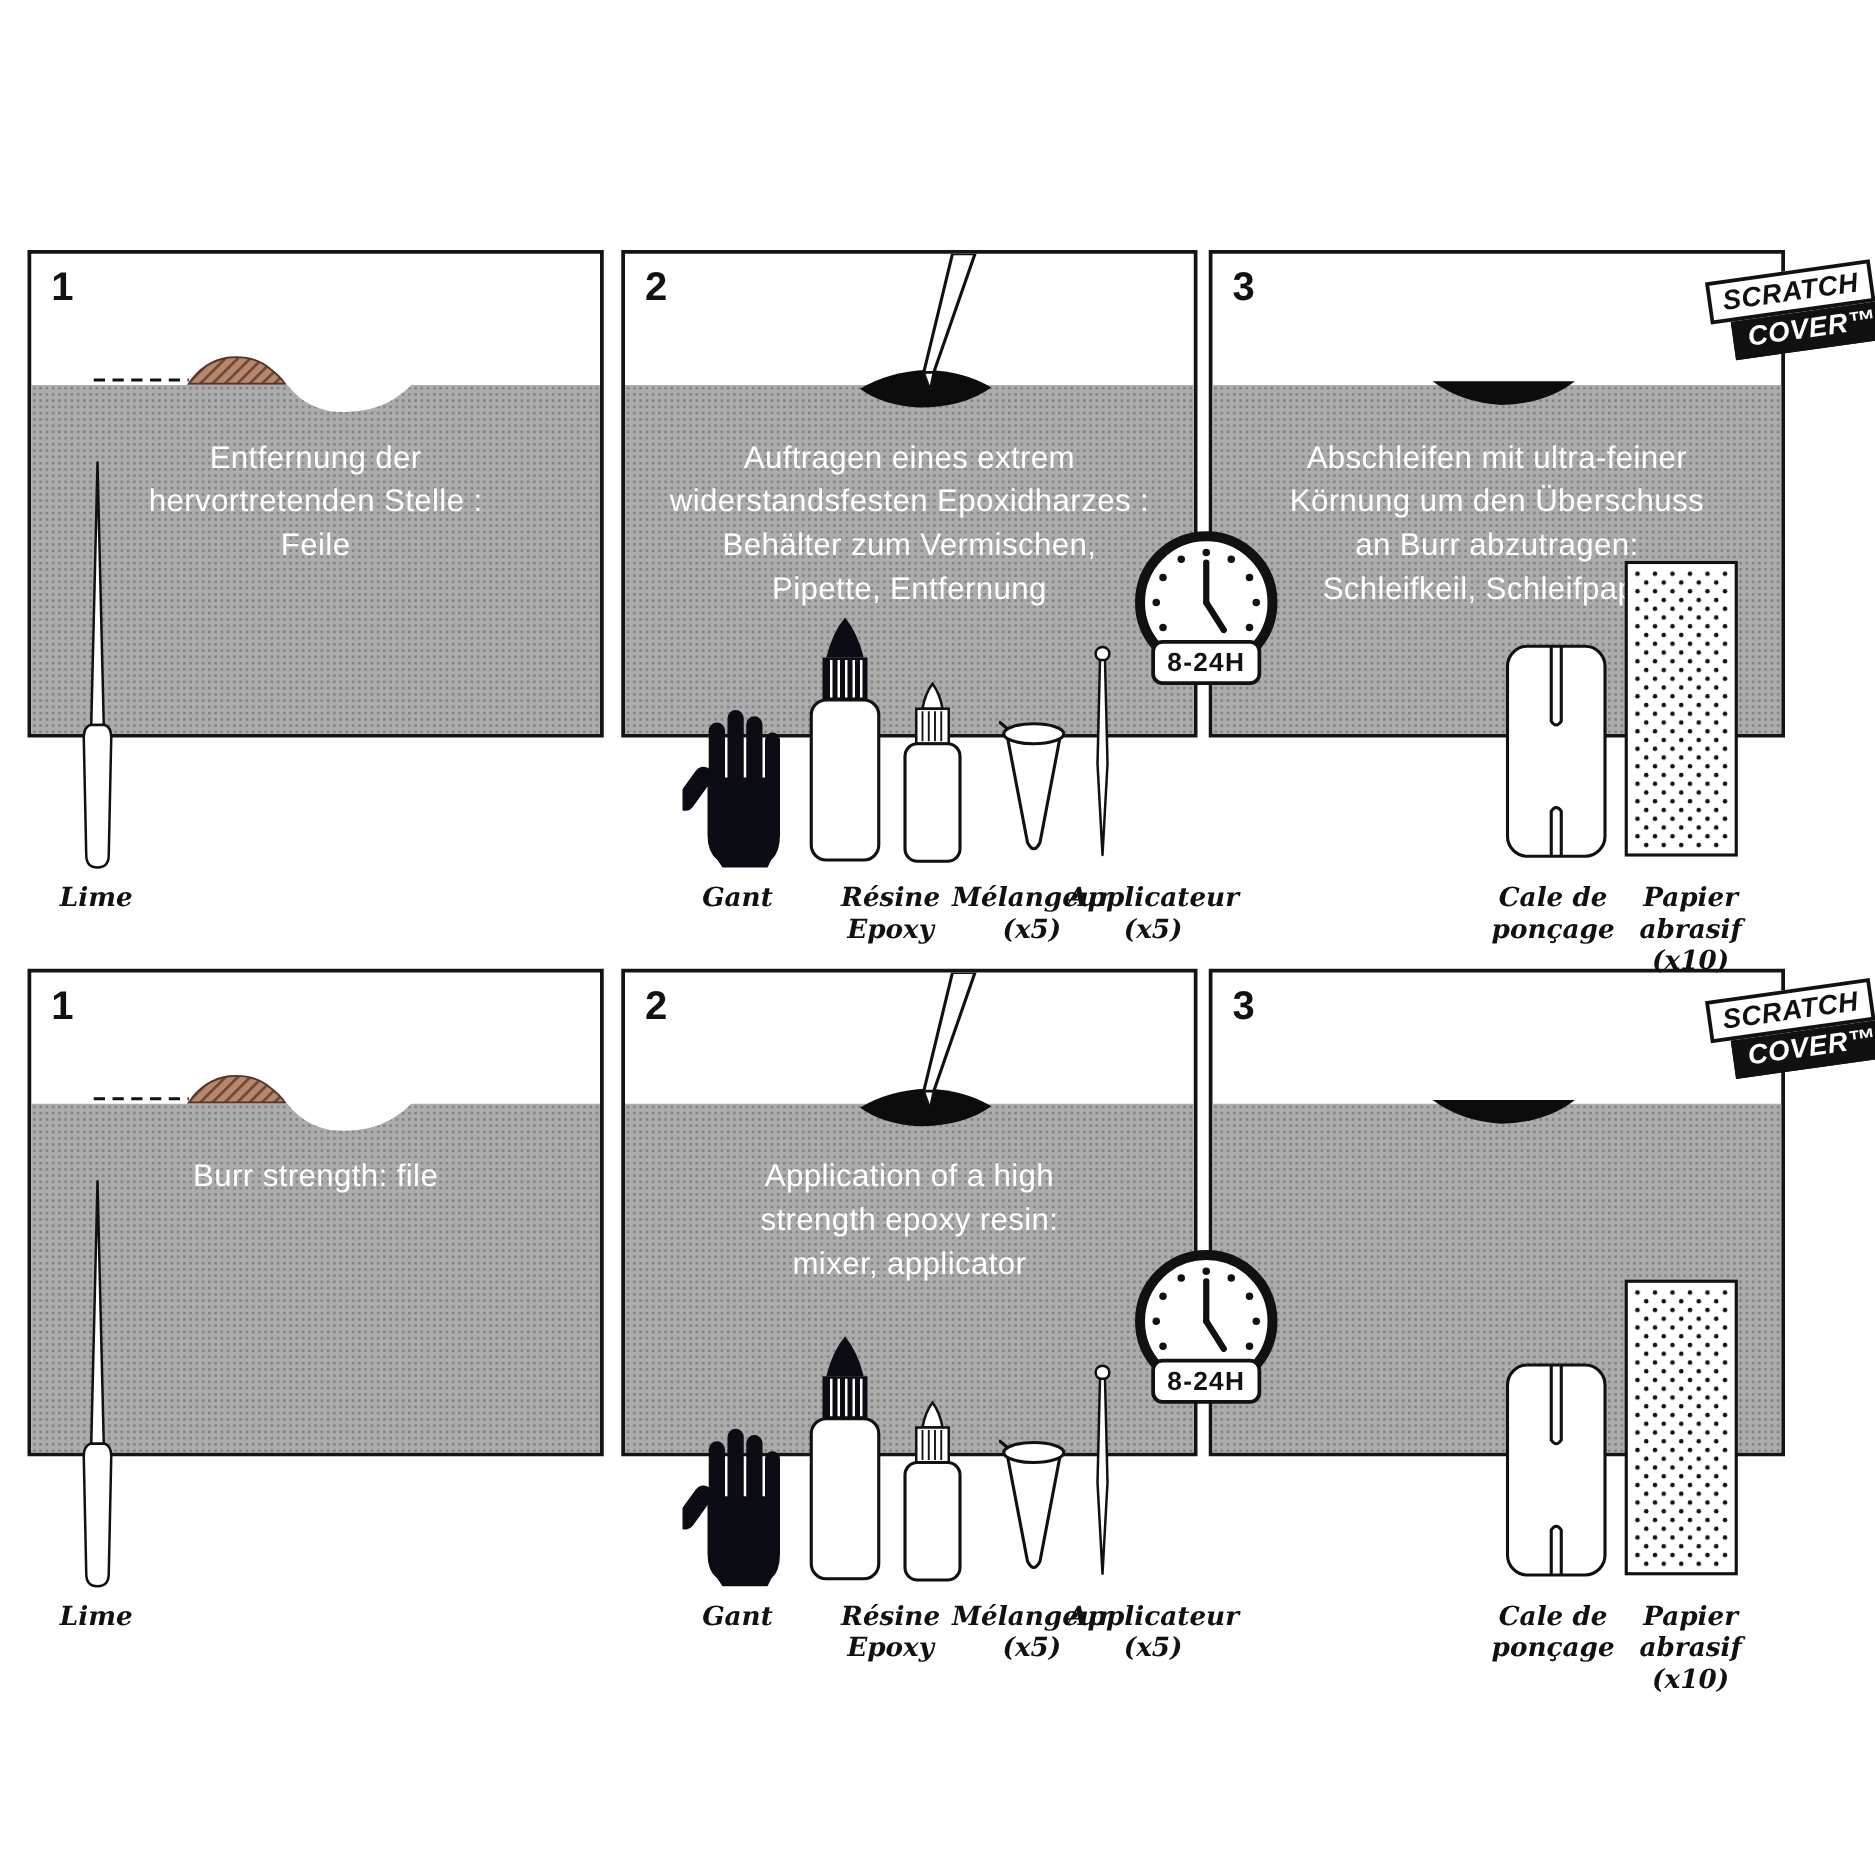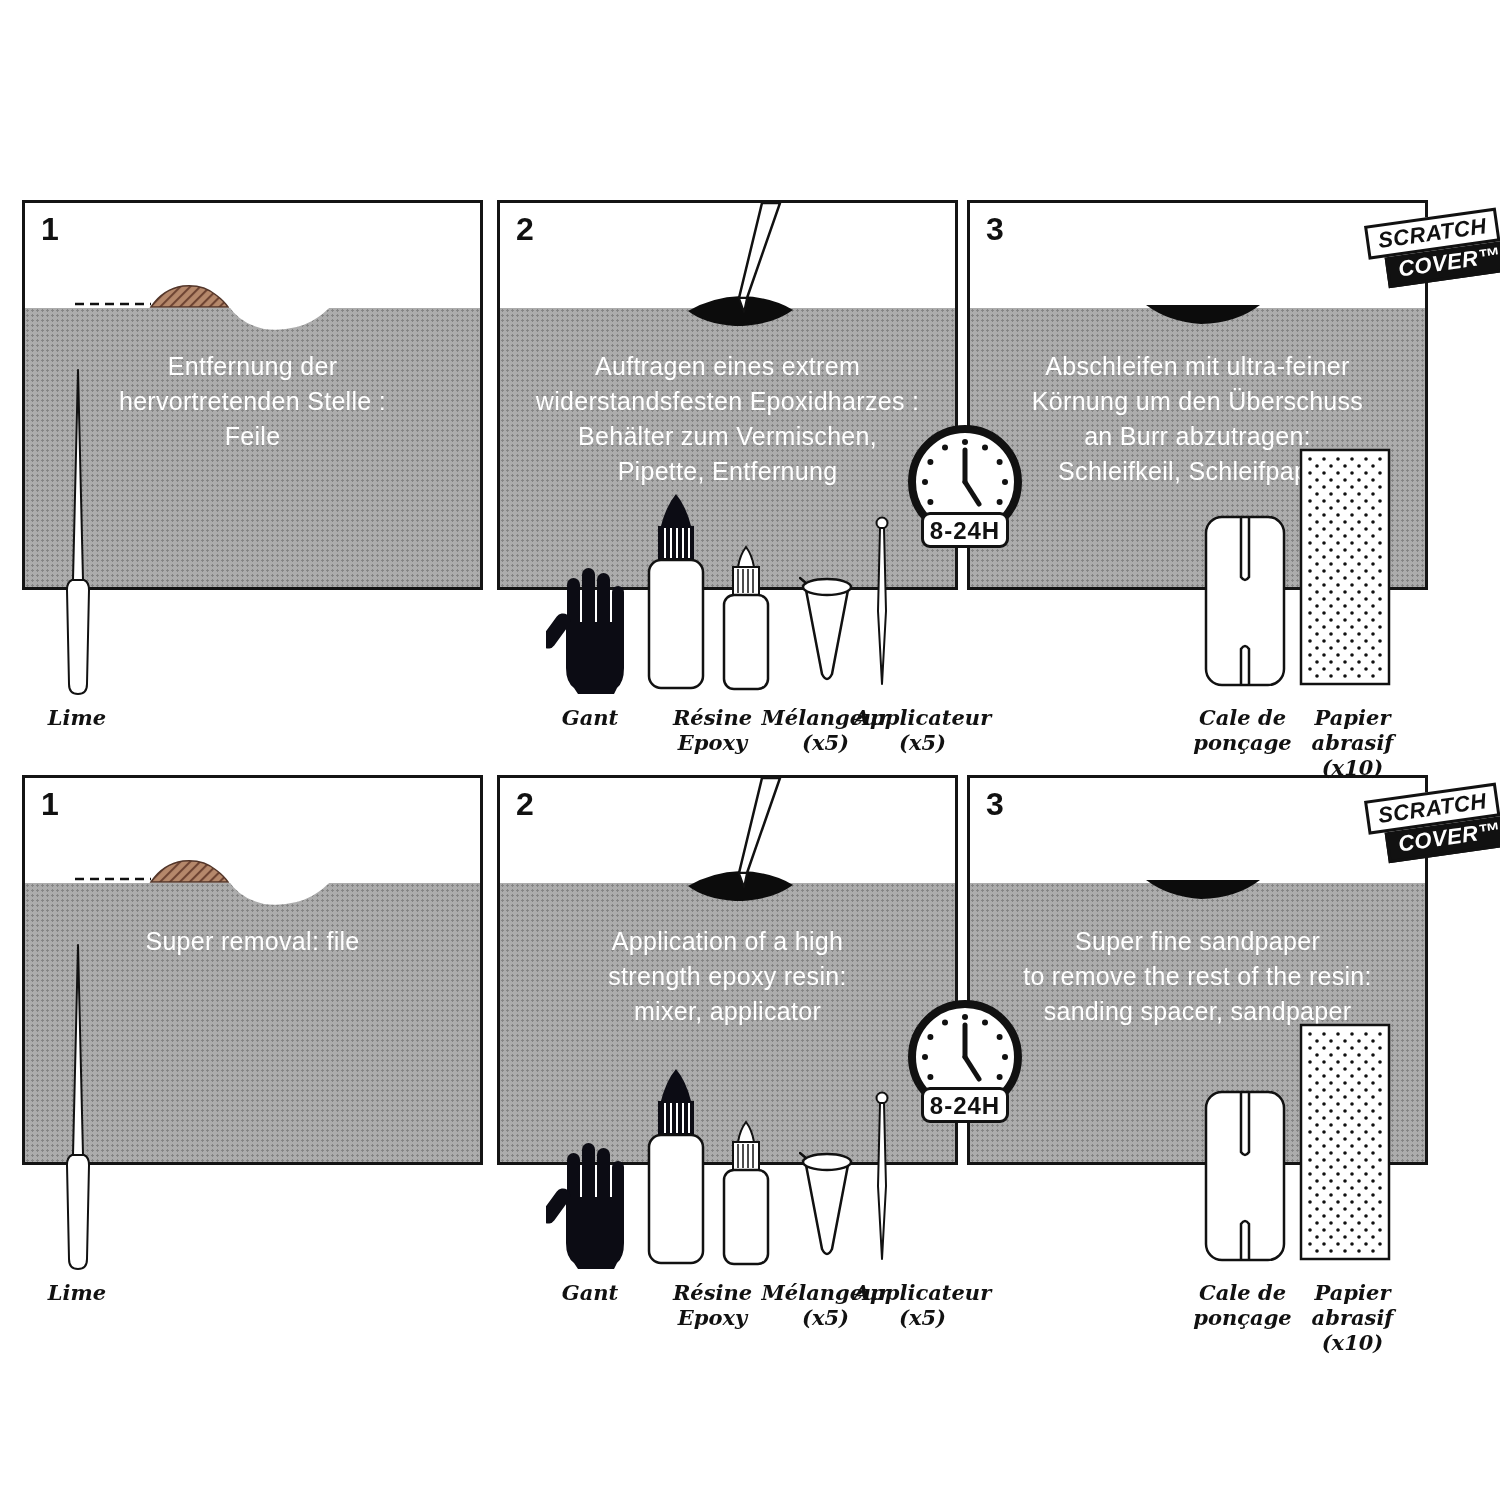--- a/index.html
+++ b/index.html
@@ -15,21 +15,21 @@
   .panel-svg { position:absolute; inset:0; width:100%; height:100%; z-index:2; }
   .step-number { position:absolute; top:8px; left:16px; font-size:32px; font-weight:bold; color:#111; z-index:3; }
   .instruction { position:absolute; left:8px; right:8px; top:146px; text-align:center; color:#ffffff;
                  font-size:25px; line-height:35px; white-space:pre-line; z-index:3; letter-spacing:0.3px; }
   .tool { position:absolute; z-index:5; }
   .tool-label { position:absolute; top:505px; z-index:5; text-align:center;
                 font-family:"DejaVu Serif", serif; font-style:italic; font-weight:700;
                 font-size:21px; color:#111; }
   .clock-svg { position:absolute; z-index:6; }
   .clock-label { position:absolute; z-index:7; background:#fff; border:3px solid #111; border-radius:9px;
-                 text-align:center; font-size:24px; font-weight:bold; color:#111;
+                 text-align:center; font-size:21px; font-weight:bold; color:#111;
                  width:88px; height:36px; line-height:31px; letter-spacing:1px; }
   .badge { position:absolute; left:1364px; top:26px; z-index:8; transform:rotate(-8deg); transform-origin:left top; }
   .badge-top { display:inline-block; background:#fff; color:#111; border:3px solid #111; padding:1px 9px;
                font-size:22px; font-weight:800; font-style:italic; letter-spacing:0.5px; }
   .badge-bottom { display:block; width:max-content; background:#111; color:#fff; border:3px solid #111;
                   padding:1px 9px; margin-top:-3px; margin-left:16px;
                   font-size:22px; font-weight:800; font-style:italic; letter-spacing:0.5px; }
 </style>
 </head>
 <body>
@@ -195,21 +195,21 @@
           <pattern id="hatch-r1" width="7" height="7" patternUnits="userSpaceOnUse" patternTransform="rotate(45)">
             <rect width="7" height="7" fill="#b5886b"></rect>
             <line x1="1" y1="0" x2="1" y2="7" stroke="#6e4433" stroke-width="2.2"></line>
           </pattern>
         </defs>
         <line x1="50" y1="101" x2="126" y2="101" stroke="#111" stroke-width="2.5" stroke-dasharray="9 6"></line>
         <path d="M126 104 Q138 86 158 83 Q178 81 191 92 Q199 98 203 104 Z" fill="url(#hatch-r1)" stroke="#53362a" stroke-width="1.5"></path>
         <path d="M203 102 Q215 121 239 126 Q267 129 287 118 Q299 111 307 102 Z" fill="#fff"></path>
       </svg>
       <div class="step-number">1</div>
-      <div class="instruction">Super removal: file</div>
+      <div class="instruction">Burr strength: file</div>
     </div>
 
     <div class="panel" style="left:497px">
       <div class="surface"></div>
       <svg class="panel-svg" viewBox="0 0 455 384">
         <path d="M188 108 Q212 94 241 93 Q272 94 293 107 Q271 123 235 123 Q205 121 188 108 Z" fill="#0c0c0c"></path>
         <polygon points="262,0 280,0 247,95 239,95" fill="#fff" stroke="#111" stroke-width="2.5" stroke-linejoin="round"></polygon>
         <polygon points="239,95 247,95 244,109" fill="#fff" stroke="#111" stroke-width="2" stroke-linejoin="round"></polygon>
       </svg>
       <div class="step-number">2</div>
@@ -217,23 +217,20 @@
 strength epoxy resin:
 mixer, applicator</div>
     </div>
 
     <div class="panel" style="left:967px">
       <div class="surface"></div>
       <svg class="panel-svg" viewBox="0 0 455 384">
         <path d="M176 102 L290 102 Q267 120 231 121 Q199 119 176 102 Z" fill="#0c0c0c"></path>
       </svg>
       <div class="step-number">3</div>
-      <div class="instruction">Super fine sandpaper
-to remove the rest of the resin:
-sanding spacer, sandpaper</div>
     </div>
 
     <div class="badge">
       <span class="badge-top">SCRATCH</span>
       <span class="badge-bottom">COVER™</span>
     </div>
 
     <svg class="clock-svg" style="left:905px;top:222px" width="120" height="120" viewBox="0 0 120 120">
       <circle cx="60" cy="60" r="53" fill="#fff" stroke="#111" stroke-width="8"></circle>
       <g fill="#111">

